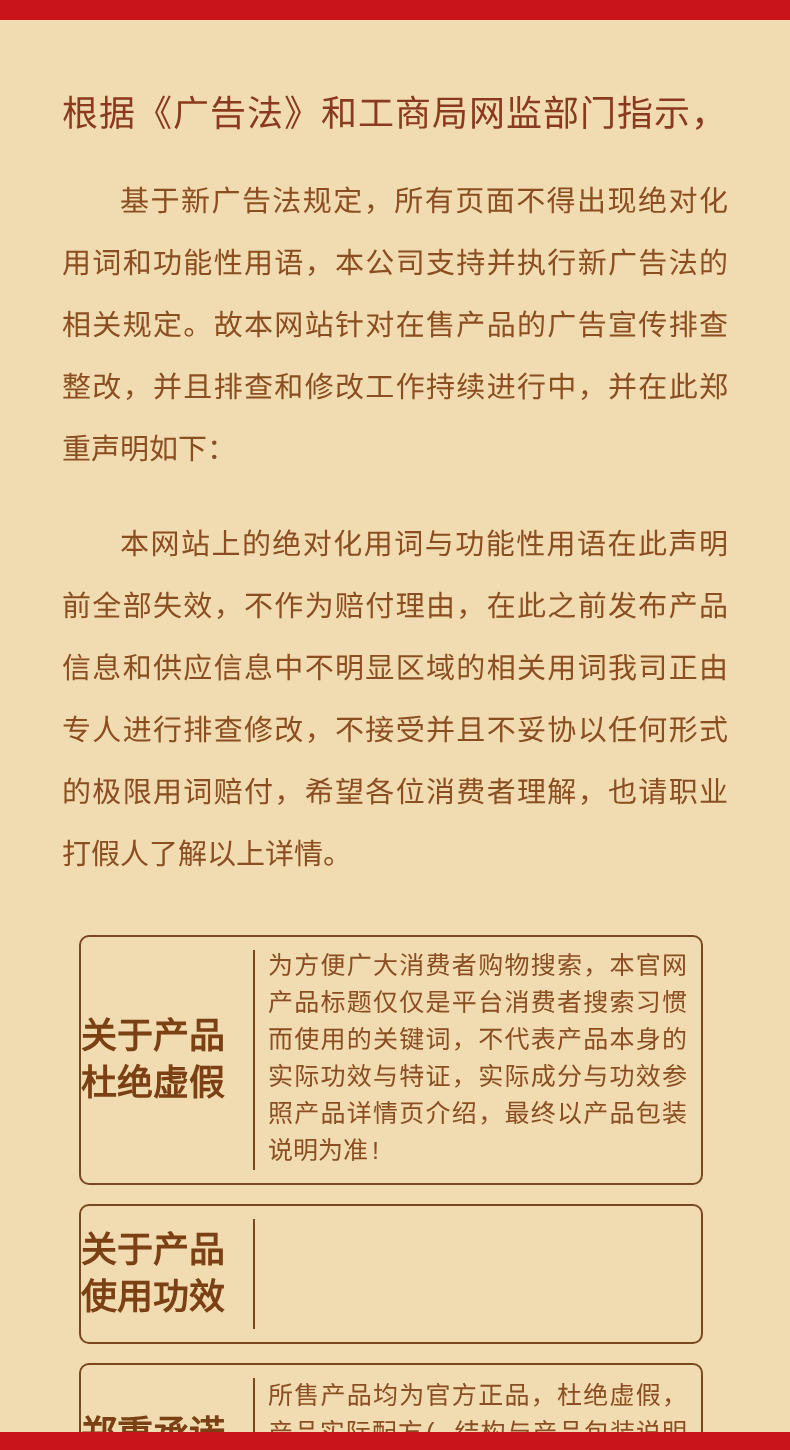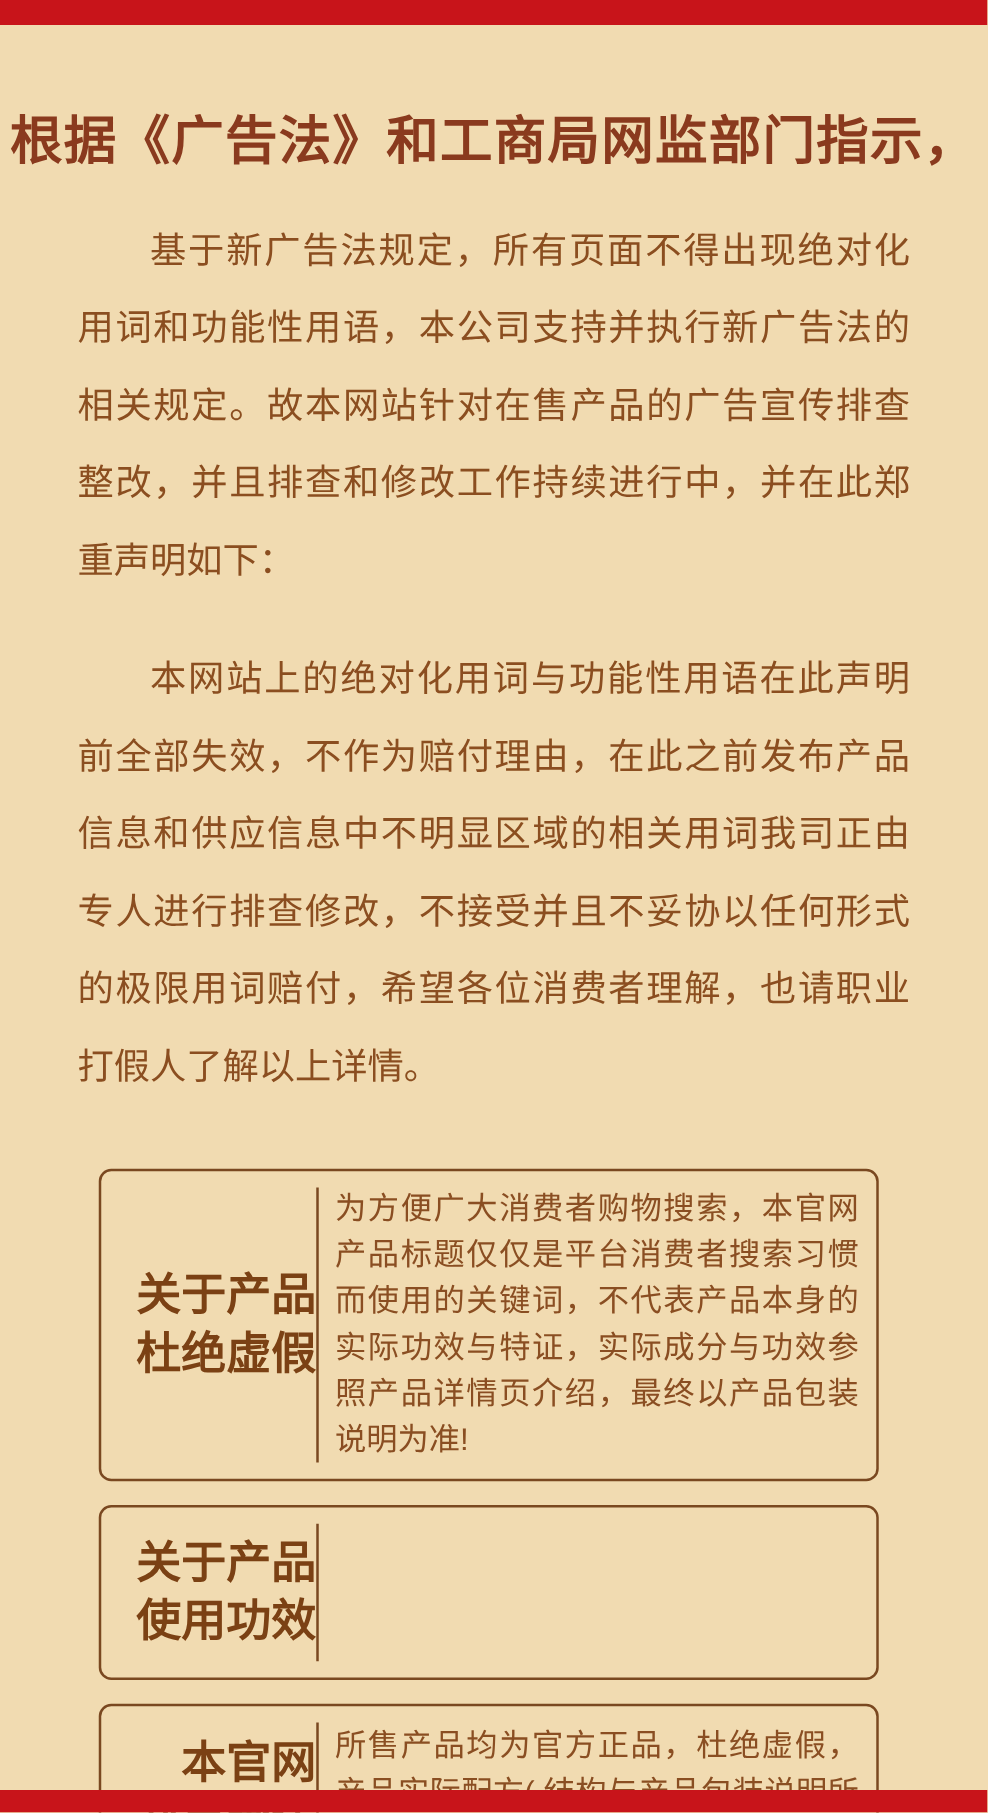--- a/index.html
+++ b/index.html
@@ -18,21 +18,21 @@
     background:var(--bg-color);
     position:relative;overflow:hidden;
     font-family:"Liberation Serif","DejaVu Serif",serif;
   }
   .red-bar{width:790px;background:var(--bar-color);}
   .red-bar.top{height:20px;}
   .red-bar.bottom{position:absolute;left:0;bottom:0;height:18px;}
   .heading{
     margin-top:70px;
     text-align:center;
-    font-size:42px;font-weight:bold;
+    font-size:36px;font-weight:normal;
     line-height:48px;
     color:var(--heading-color);
     letter-spacing:1px;
   }
   .para{
     margin:32px 62px 0 62px;
     font-size:29px;line-height:62px;
     color:var(--para-color);
     text-indent:2em;
     text-align:justify;
@@ -41,35 +41,35 @@
   .boxes{margin:50px 87px 0 79px;}
   .notice-box{
     border:2px solid var(--border-color);
     border-radius:10px;
     display:flex;align-items:center;
     margin-bottom:19px;
     background:transparent;
   }
   .box-title{
     flex:0 0 172px;
-    text-align:right;
+    text-align:left;
     font-size:36px;font-weight:bold;
     line-height:47px;
     color:var(--box-title-color);
   }
   .box-divider{
     align-self:stretch;
     width:0;border-left:2px solid var(--border-color);
     margin:13px 0;
   }
   .box-body{
     flex:1;
     display:flex;align-items:flex-end;
     padding:12px 14px 12px 13px;
-    font-family:Liberation Sans, sans-serif;
+    font-family:Liberation Mono, monospace;
     font-size:25px;line-height:37px;
     color:var(--box-body-color);
     text-align:justify;
   }
   .notice-box.b1{min-height:191px;}
   .notice-box.b2{min-height:140px;}
   .notice-box.b3{min-height:142px;}
   .footer-note{
     margin-top:28px;
     text-align:center;
@@ -106,21 +106,20 @@
   <div class="notice-box b2">
     <div class="box-title">
       <div>关于产品</div>
       <div>使用功效</div>
     </div>
     <div class="box-divider"></div>
   </div>
 
   <div class="notice-box b3">
     <div class="box-title">
-      <div>本官网</div>
       <div>郑重承诺</div>
     </div>
     <div class="box-divider"></div>
     <div class="box-body">
       <span>所售产品均为官方正品，杜绝虚假，产品实际配方( 结构与产品包装说明所诉一致 )</span>
     </div>
   </div>
 
 </div>
 

